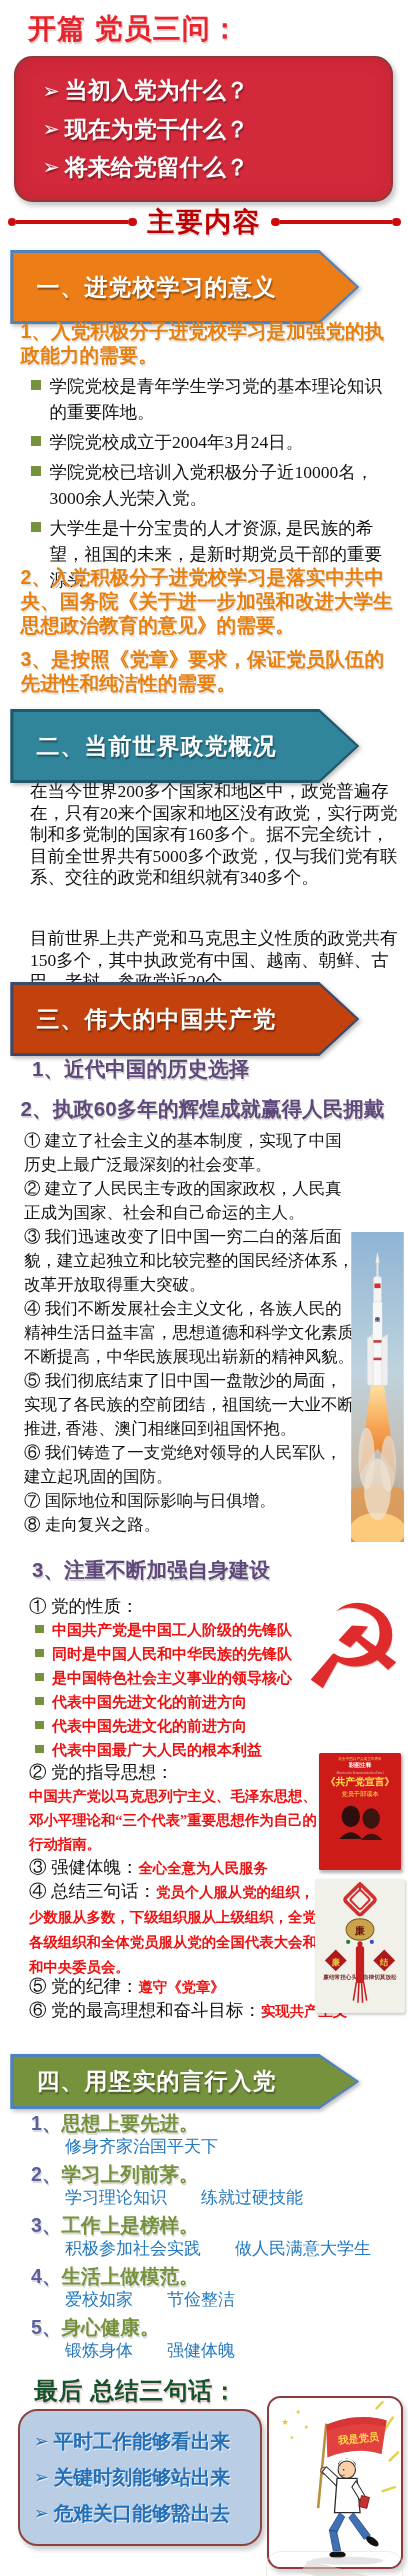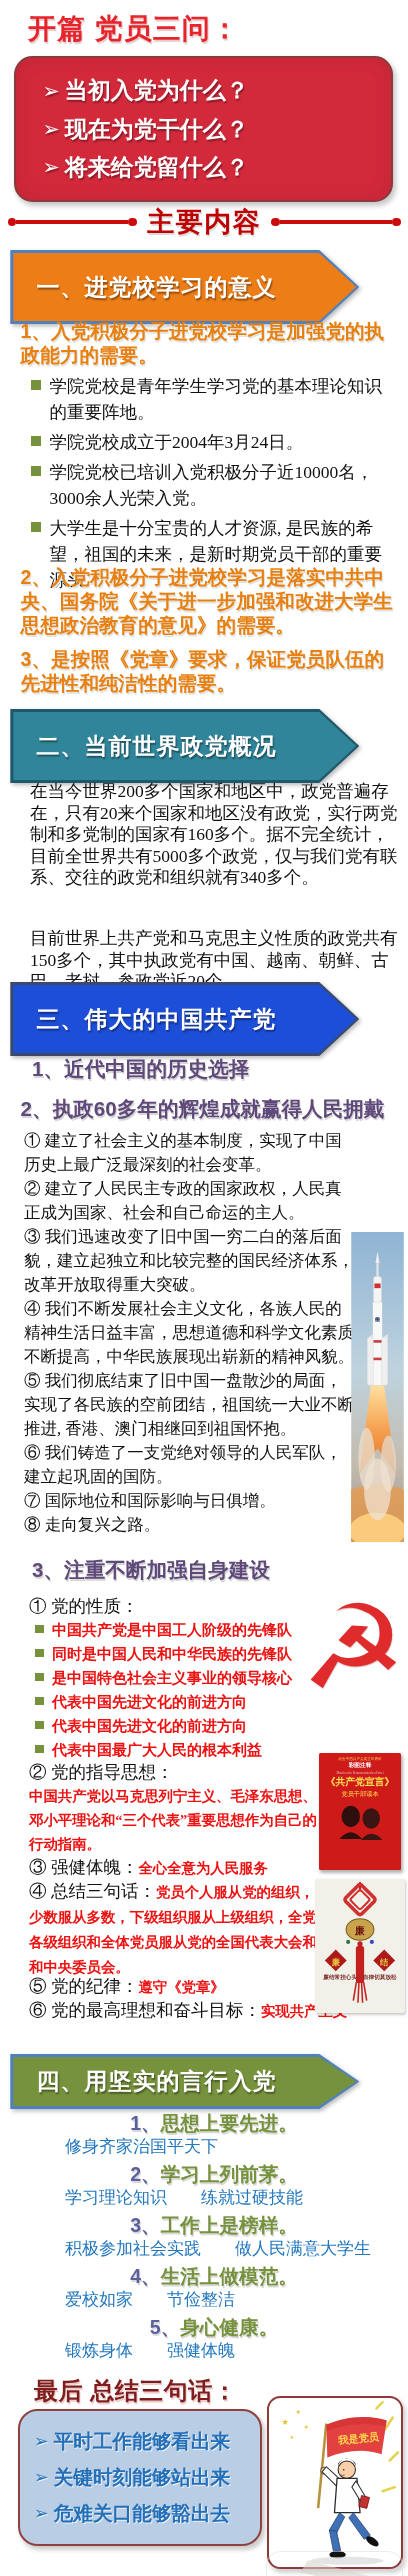--- a/index.html
+++ b/index.html
@@ -30,21 +30,21 @@
   .banner{height:74px;filter:drop-shadow(2.1px 2.6px 2.1px rgba(0,0,0,.28));}
   .banner .outer{width:100%;height:100%;
       clip-path:polygon(0 0, calc(100% - 40px) 0, 100% 50%, calc(100% - 40px) 100%, 0 100%);}
   .banner .inner{position:absolute;left:3.1px;top:3.1px;right:3.1px;bottom:3.1px;
       clip-path:polygon(0 0, calc(100% - 37px) 0, 100% 50%, calc(100% - 37px) 100%, 0 100%);
       display:flex;align-items:center;}
   .banner .label{font-family:"Liberation Sans",sans-serif;font-size:23px;font-weight:800;color:#ffffff;
       padding-left:23px;text-shadow:1px 1.5px 1.5px rgba(0,0,0,.40);letter-spacing:1px;white-space:nowrap;}
   .b-orange .outer{background:#4F81BD;} .b-orange .inner{background:#ED7D17;}
   .b-teal   .outer{background:#20586B;} .b-teal   .inner{background:#31859B;}
-  .b-purple .outer{background:#3B4A6B;} .b-purple .inner{background:#1d4ed8;}
+  .b-purple .outer{background:#3B4A6B;} .b-purple .inner{background:#c2410c;}
   .b-green  .outer{background:#4F81BD;} .b-green  .inner{background:#76923C;}
 
   
   .h-orange{font-family:"Liberation Sans",sans-serif;font-size:19.6px;line-height:24px;font-weight:900;
             color:#E8800F;text-shadow:1px 1.5px 0.5px #e2e2e2;}
   .h-purple{font-family:"Liberation Sans",sans-serif;font-size:20.6px;font-weight:900;color:#5F497A;
             text-shadow:1px 1.5px 0.5px #d6d6d6;}
   .h-green{font-family:"Liberation Sans",sans-serif;font-size:19.6px;line-height:23px;font-weight:900;
            color:#76923C;text-shadow:1px 1.5px 0.5px #d9d9d9;}
   .h-green .num{color:#5A5F9E;}
@@ -54,24 +54,24 @@
   .para{font-size:17.5px;line-height:21.6px;color:#111;margin:0;}
   .ach p{font-size:16.5px;line-height:24px;color:#111;margin:0;}
   .label-line{font-size:17.5px;line-height:24px;color:#111;margin:0;}
   .red-list .item{display:flex;}
   .red-list .sq{flex:0 0 auto;width:8.8px;height:8.8px;background:#76923C;margin:6.7px 8.2px 0 0;}
   .red-list .txt{font-size:15px;line-height:24px;font-weight:700;color:#EE1111;}
   .red-para{font-size:14.4px;line-height:24px;font-weight:700;color:#EE1111;margin:0;}
   .kv{margin:0;font-size:17.5px;line-height:24px;color:#111;}
   .kv .v{font-size:14.4px;font-weight:700;color:#EE1111;}
   .sub-blue{font-size:17px;line-height:19.6px;color:#2478BE;padding-left:34px;margin:0 0 6.2px 0;}
-  .s4item h3{margin:0 0 2.1px 0;text-align:center;}
-
-  
-  .sum-title{font-family:"Liberation Sans",sans-serif;font-size:24px;font-weight:900;color:#7f1d1d;
+  .s4item h3{margin:0 0 2.1px 0;}
+
+  
+  .sum-title{font-family:"Liberation Sans",sans-serif;font-size:24px;font-weight:900;color:#14532d;
              letter-spacing:0.5px;text-shadow:1px 1.5px 1px #e8c8c8;}
   .sum-box{background:#B9CDE5;border:2.6px solid #8E423E;border-radius:19.6px;box-sizing:border-box;
            display:flex;flex-direction:column;justify-content:space-evenly;padding:7.2px 5.2px 7.2px 14.4px;
            box-shadow:2.1px 3.1px 4.1px rgba(0,0,0,.2);}
   .sum-line{display:flex;align-items:center;font-family:"Liberation Sans",sans-serif;
             font-size:19.6px;font-weight:900;color:#2470B8;text-shadow:1px 1px 0.5px rgba(255,255,255,.75);}
   .sum-line .intro-arrow{color:#2470B8;font-size:17.5px;}
   .cartoon-box{background:#ffffff;border:2.1px solid #8E3A3A;border-radius:13.4px;box-sizing:border-box;
                box-shadow:2.1px 3.1px 4.1px rgba(0,0,0,.18);overflow:hidden;}
   .watermark{border:1px solid #E2DCD6;border-radius:14.4px;opacity:.55;overflow:hidden;}

